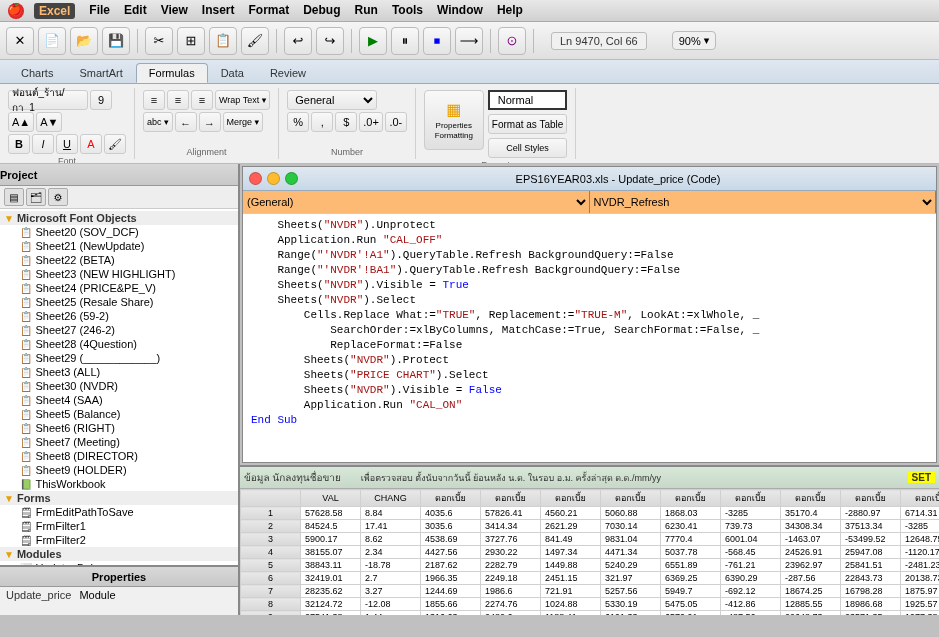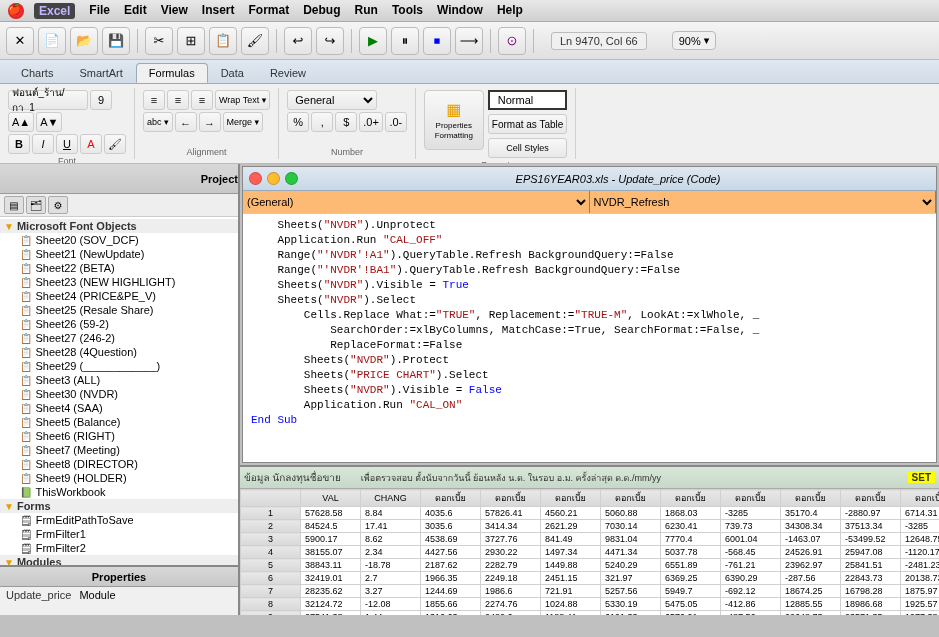--- a/index.html
+++ b/index.html
@@ -21,21 +21,21 @@
       margin-right: 10px;
     }
     .menubar-items {
       display: flex;
       gap: 14px;
       font-size: 12px;
       font-weight: bold;
       color: #000;
     }
     .menubar-items span { cursor: default; }
-    .menubar-items span.active { background: #444; color: #c4b5fd; padding: 1px 5px; border-radius: 3px; }
+    .menubar-items span.active { background: #444; color: #fdba74; padding: 1px 5px; border-radius: 3px; }
 
     
     .toolbar {
       background: linear-gradient(to bottom, #f5f5f5, #e0e0e0);
       height: 38px;
       display: flex;
       align-items: center;
       padding: 0 6px;
       gap: 4px;
       border-bottom: 1px solid #bbb;
@@ -142,24 +142,24 @@
     .sidebar {
       width: 240px;
       background: #f0f0f0;
       border-right: 2px solid #888;
       display: flex;
       flex-direction: column;
       overflow: hidden;
     }
     .sidebar-header {
       background: linear-gradient(to bottom, #d8d8d8, #c8c8c8);
-      height: 30px;
-      display: flex;
-      align-items: center;
-      justify-content: flex-end;
+      height: 22px;
+      display: flex;
+      align-items: center;
+      justify-content: flex-start;
       font-weight: bold;
       font-size: 11px;
       border-bottom: 1px solid #999;
     }
     .sidebar-toolbar {
       display: flex;
       align-items: center;
       padding: 2px 4px;
       gap: 2px;
       border-bottom: 1px solid #ccc;
@@ -354,21 +354,20 @@
       margin: 2px;
       background: white;
     }
     .editor-titlebar {
       background: linear-gradient(to bottom, #e0e8f0, #c8d8e8);
       height: 24px;
       display: flex;
       align-items: center;
       padding: 0 6px;
       border-bottom: 1px solid #9ab;
-      font-style: italic;
     }
 
   </style>
 </head>
 <body>
 
 <div class="menubar">
   <div class="menubar-apple">🍎</div>
   <div class="menubar-items">
     <span class="active">Excel</span>

